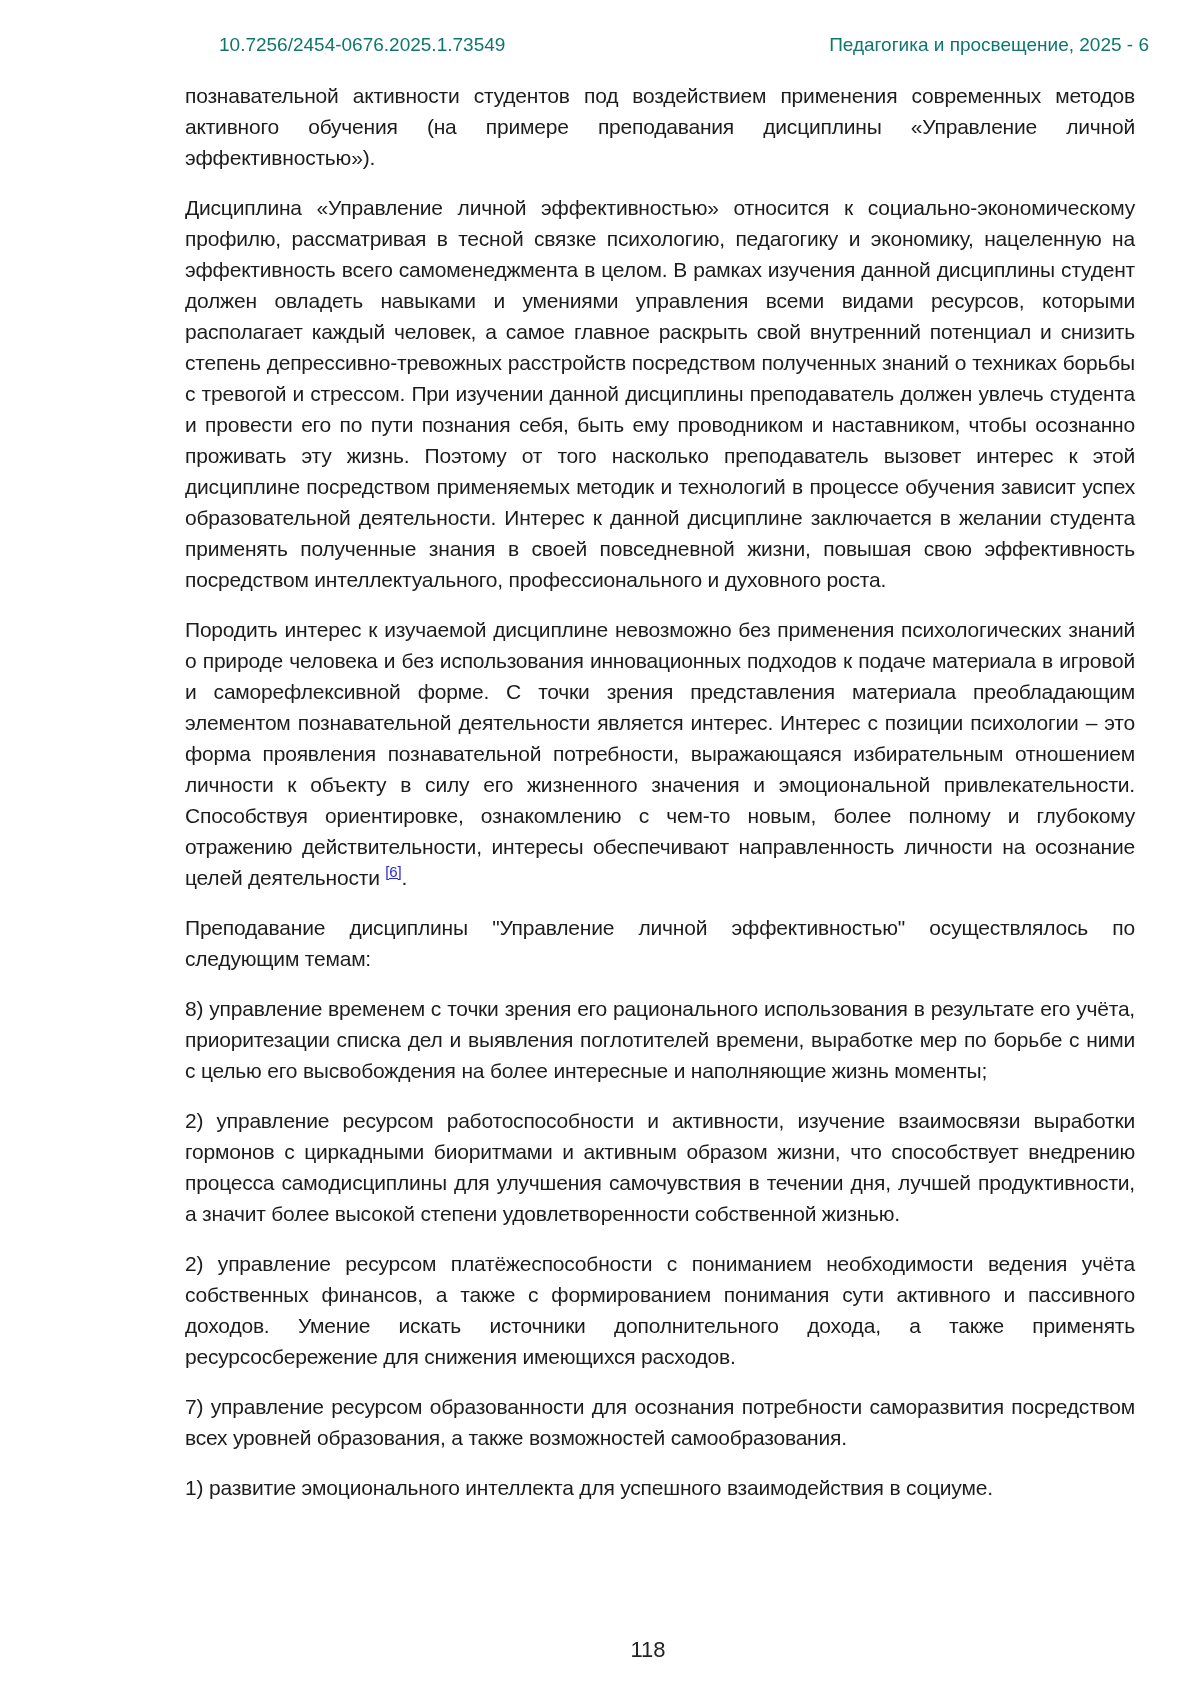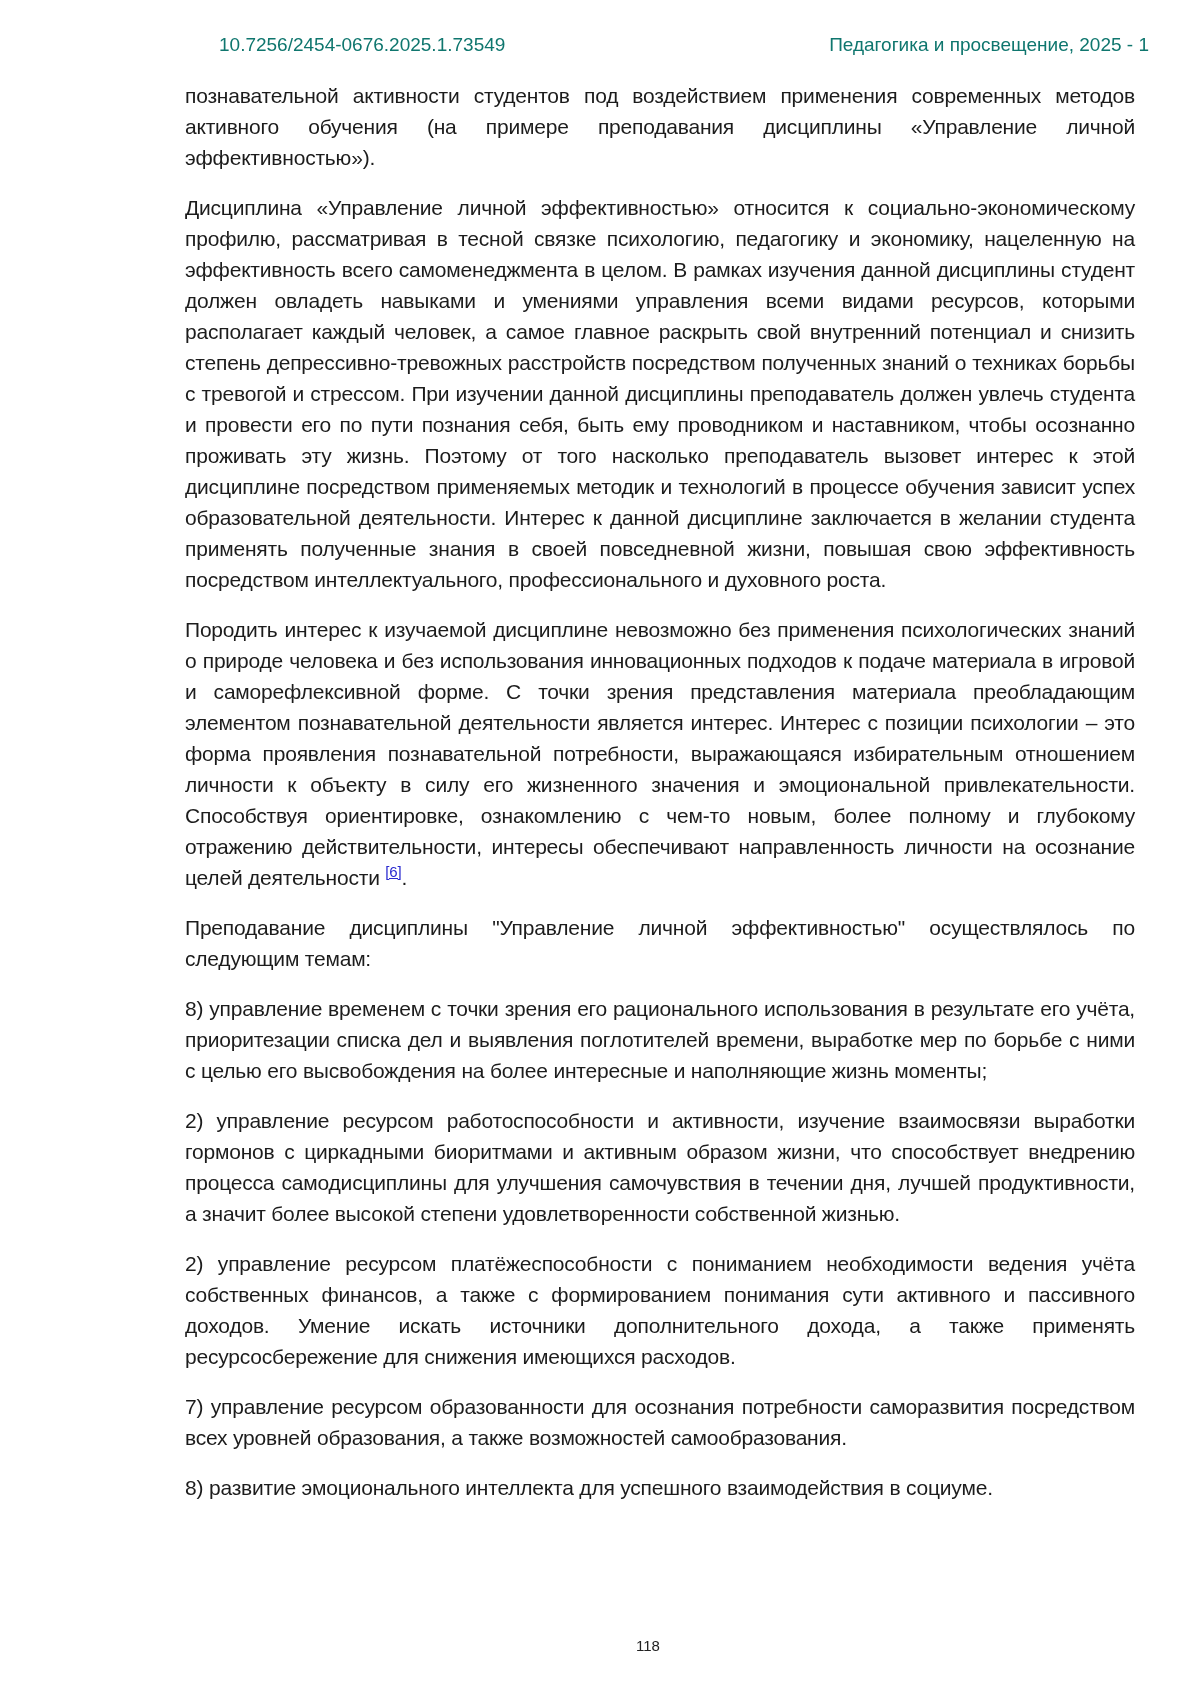--- a/index.html
+++ b/index.html
@@ -58,37 +58,37 @@
   .article-body sup a {
     text-decoration: underline;
     cursor: pointer;
   }
   .page-footer {
     position: absolute;
     top: 1637px;
     left: 173px;
     width: 950px;
     text-align: center;
-    font-size: 15px;
+    font-size: 22px;
     color: #222222;
   }
 </style>
 </head>
 <body>
 
 <div class="page-header">
   <span class="doi">10.7256/2454-0676.2025.1.73549</span>
-  <span class="journal">Педагогика и просвещение, 2025 - 1</span>
+  <span class="journal">Педагогика и просвещение, 2025 - 6</span>
 </div>
 
 <div class="article-body">
     <p>познавательной активности студентов под воздействием применения современных методов активного обучения (на примере преподавания дисциплины «Управление личной эффективностью»).</p>
     <p>Дисциплина «Управление личной эффективностью» относится к социально-экономическому профилю, рассматривая в тесной связке психологию, педагогику и экономику, нацеленную на эффективность всего самоменеджмента в целом. В рамках изучения данной дисциплины студент должен овладеть навыками и умениями управления всеми видами ресурсов, которыми располагает каждый человек, а самое главное раскрыть свой внутренний потенциал и снизить степень депрессивно-тревожных расстройств посредством полученных знаний о техниках борьбы с тревогой и стрессом. При изучении данной дисциплины преподаватель должен увлечь студента и провести его по пути познания себя, быть ему проводником и наставником, чтобы осознанно проживать эту жизнь. Поэтому от того насколько преподаватель вызовет интерес к этой дисциплине посредством применяемых методик и технологий в процессе обучения зависит успех образовательной деятельности. Интерес к данной дисциплине заключается в желании студента применять полученные знания в своей повседневной жизни, повышая свою эффективность посредством интеллектуального, профессионального и духовного роста.</p>
     <p>Породить интерес к изучаемой дисциплине невозможно без применения психологических знаний о природе человека и без использования инновационных подходов к подаче материала в игровой и саморефлексивной форме. С точки зрения представления материала преобладающим элементом познавательной деятельности является интерес. Интерес с позиции психологии – это форма проявления познавательной потребности, выражающаяся избирательным отношением личности к объекту в силу его жизненного значения и эмоциональной привлекательности. Способствуя ориентировке, ознакомлению с чем-то новым, более полному и глубокому отражению действительности, интересы обеспечивают направленность личности на осознание целей деятельности <sup><a style="color: rgb(42, 42, 208);">[6]</a></sup>.</p>
     <p>Преподавание дисциплины "Управление личной эффективностью" осуществлялось по следующим темам:</p>
     <p>8) управление временем с точки зрения его рационального использования в результате его учёта, приоритезации списка дел и выявления поглотителей времени, выработке мер по борьбе с ними с целью его высвобождения на более интересные и наполняющие жизнь моменты;</p>
     <p>2) управление ресурсом работоспособности и активности, изучение взаимосвязи выработки гормонов с циркадными биоритмами и активным образом жизни, что способствует внедрению процесса самодисциплины для улучшения самочувствия в течении дня, лучшей продуктивности, а значит более высокой степени удовлетворенности собственной жизнью.</p>
     <p>2) управление ресурсом платёжеспособности с пониманием необходимости ведения учёта собственных финансов, а также с формированием понимания сути активного и пассивного доходов. Умение искать источники дополнительного дохода, а также применять ресурсосбережение для снижения имеющихся расходов.</p>
     <p>7) управление ресурсом образованности для осознания потребности саморазвития посредством всех уровней образования, а также возможностей самообразования.</p>
-    <p>8) развитие эмоционального интеллекта для успешного взаимодействия в социуме.</p>
+    <p>1) развитие эмоционального интеллекта для успешного взаимодействия в социуме.</p>
   </div>
 
 <div class="page-footer">118</div>
 
 </body></html>

